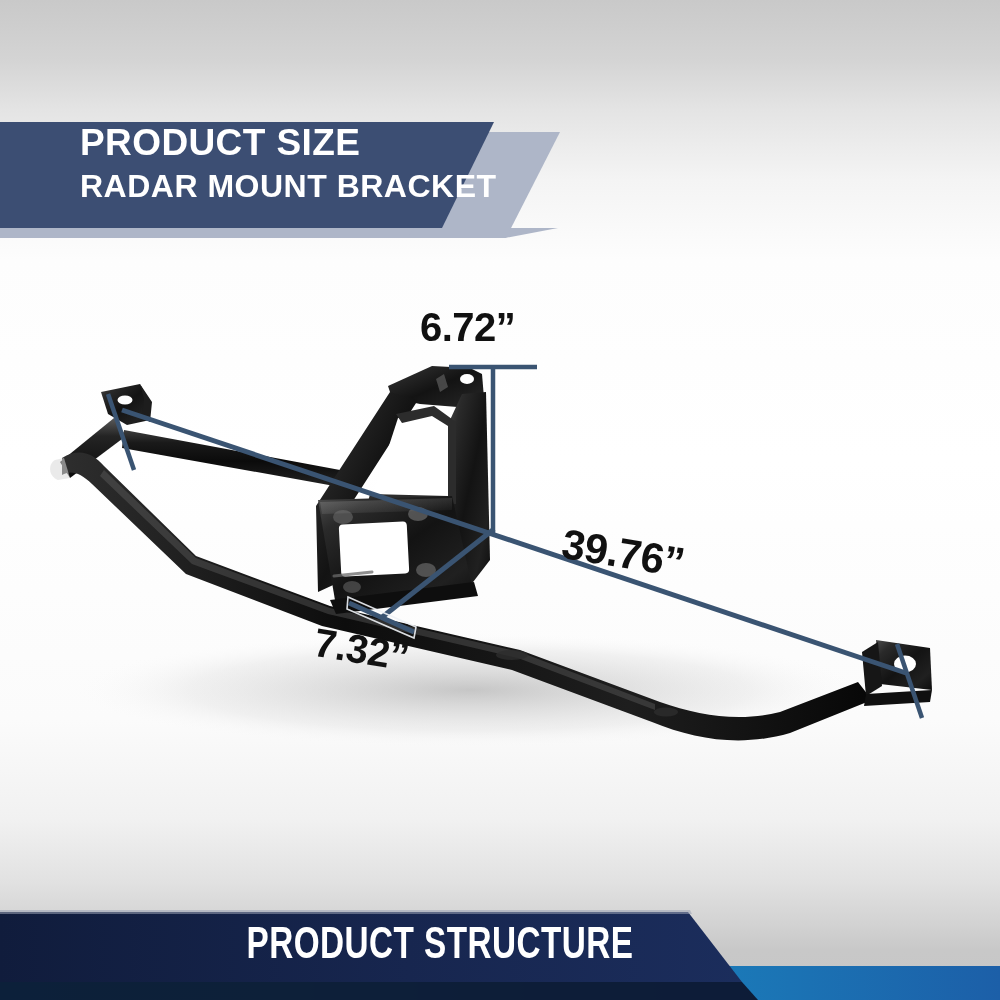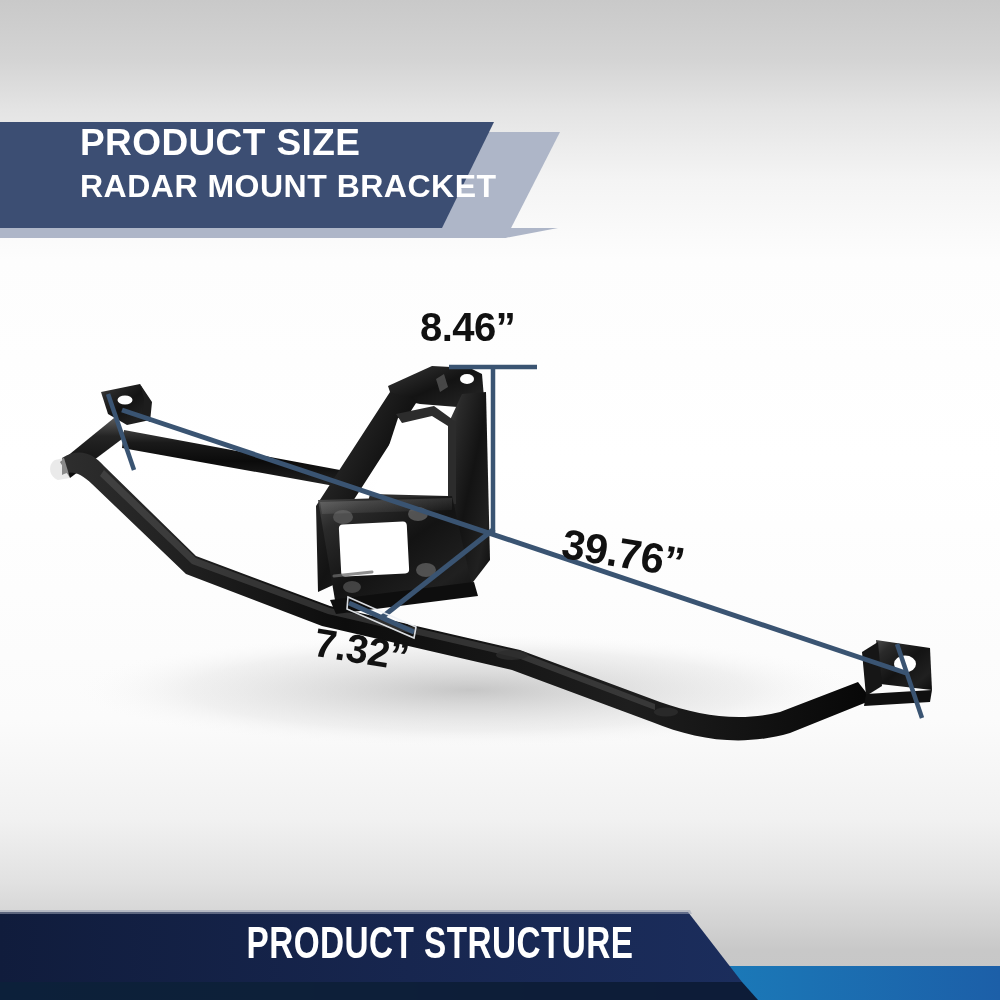--- a/index.html
+++ b/index.html
@@ -232,21 +232,21 @@
 
         <line x1="349" y1="603" x2="414" y2="632" stroke-width="5"></line>
       </g>
     </g>
 
     <g stroke="#eef2f6" stroke-width="1.6" fill="none" opacity=".9">
       <path d="M348,597 L416,627 L414,638 L347,609 Z"></path>
     </g>
   </svg>
 
-  <div class="dim-label" id="dim-height-label">8.46”</div>
+  <div class="dim-label" id="dim-height-label">6.72”</div>
   <div class="dim-label" id="dim-length-label">39.76”</div>
   <div class="dim-label" id="dim-depth-label">7.32”</div>
 
   <svg class="layer" viewBox="0 0 1000 1000" width="1000" height="1000">
     <defs>
       <linearGradient id="cyanGrad" x1="0" y1="0" x2="1" y2="0">
         <stop offset="0%" stop-color="#12c9dd"></stop>
         <stop offset="28%" stop-color="#13bcd6"></stop>
         <stop offset="60%" stop-color="#1a85bf"></stop>
         <stop offset="100%" stop-color="#1c5fa8"></stop>

